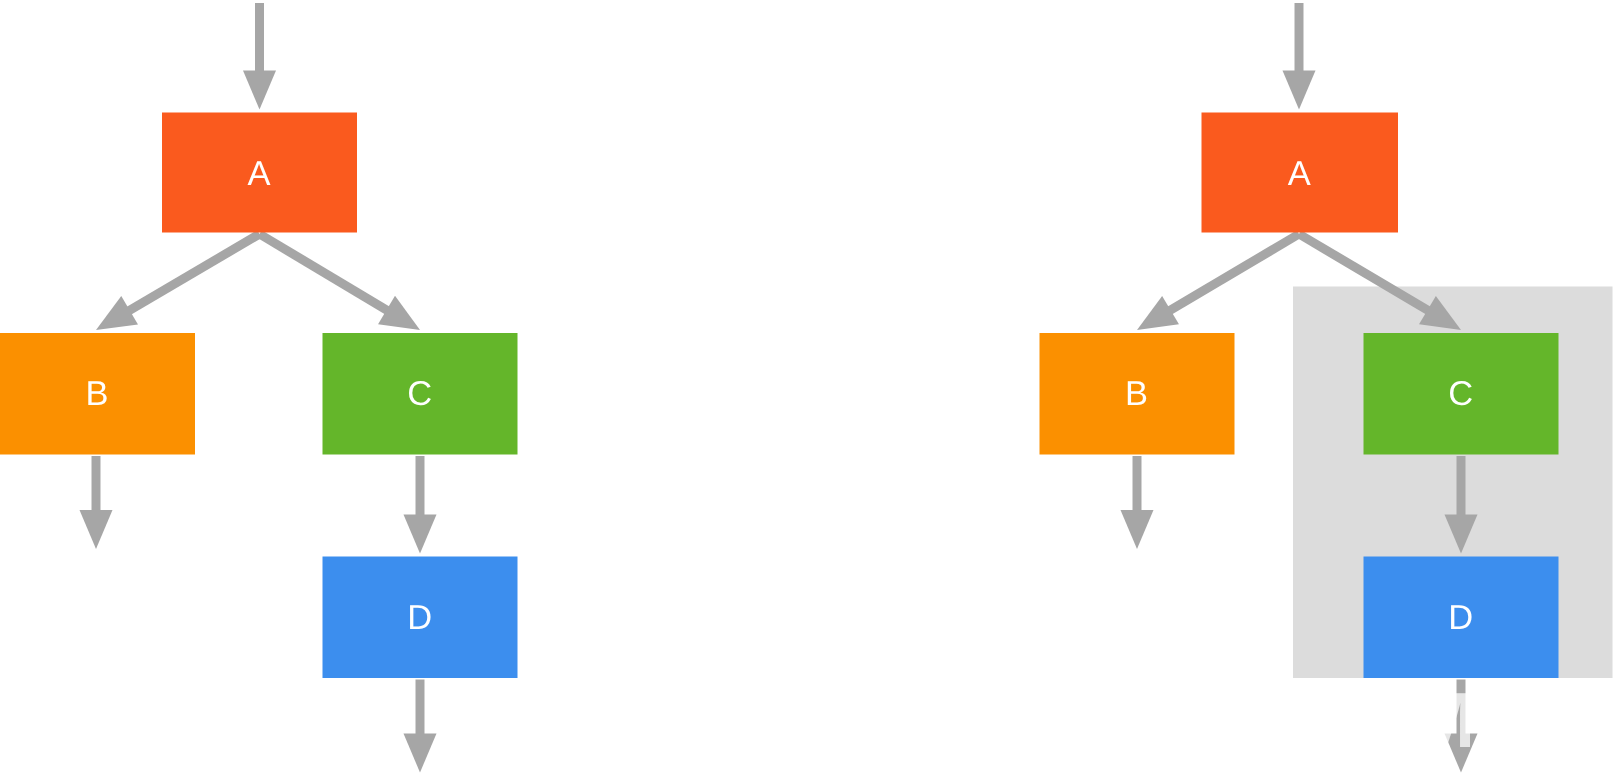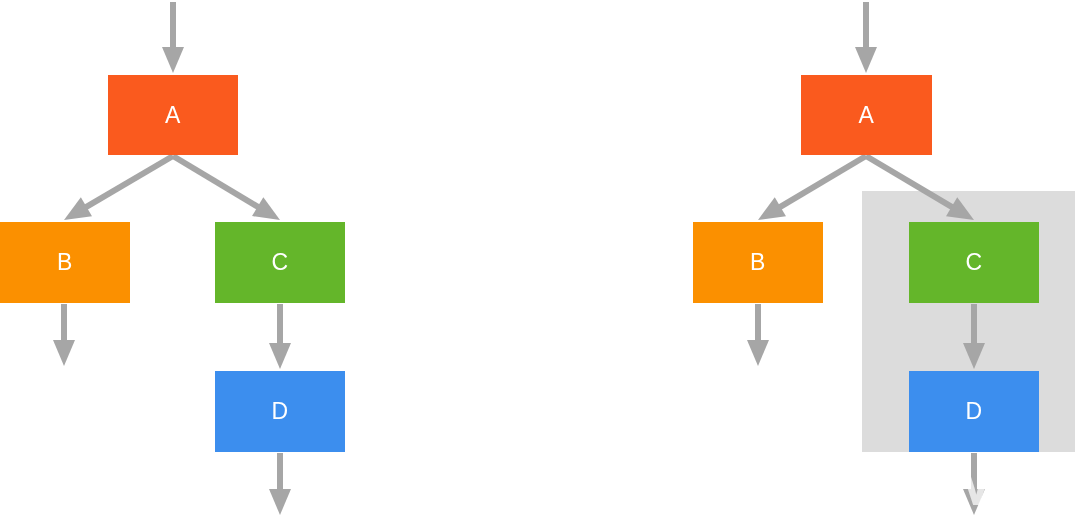--- a/index.html
+++ b/index.html
@@ -36,21 +36,21 @@
     line-height: 1;
     letter-spacing: 0.5px;
     user-select: none;
   }
   .highlight-region {
     position: absolute;
   }
   .watermark {
     position: absolute;
     font-family: "Liberation Sans", sans-serif;
-    font-size: 60px;
+    font-size: 52px;
     font-weight: 700;
     color: rgba(255,255,255,0.72);
     letter-spacing: 1px;
     white-space: nowrap;
     user-select: none;
     line-height: 1;
   }
 </style>
 </head>
 <body>

